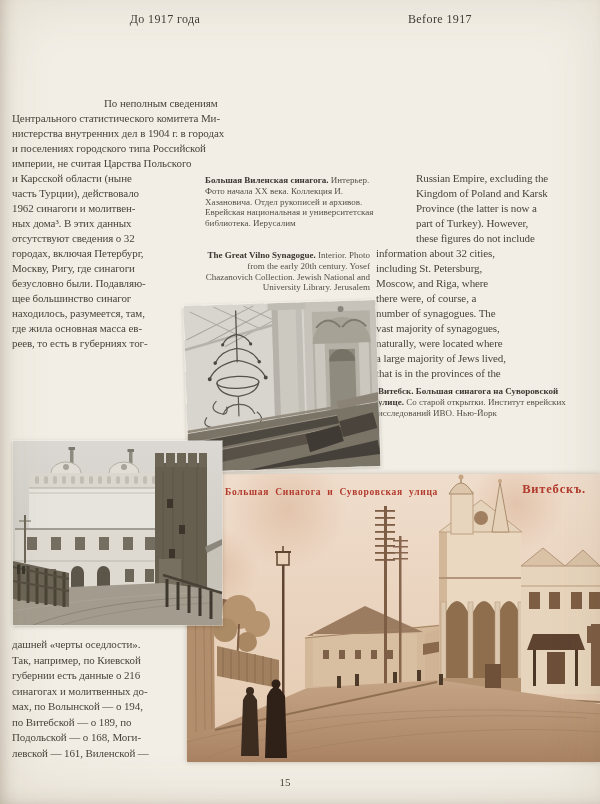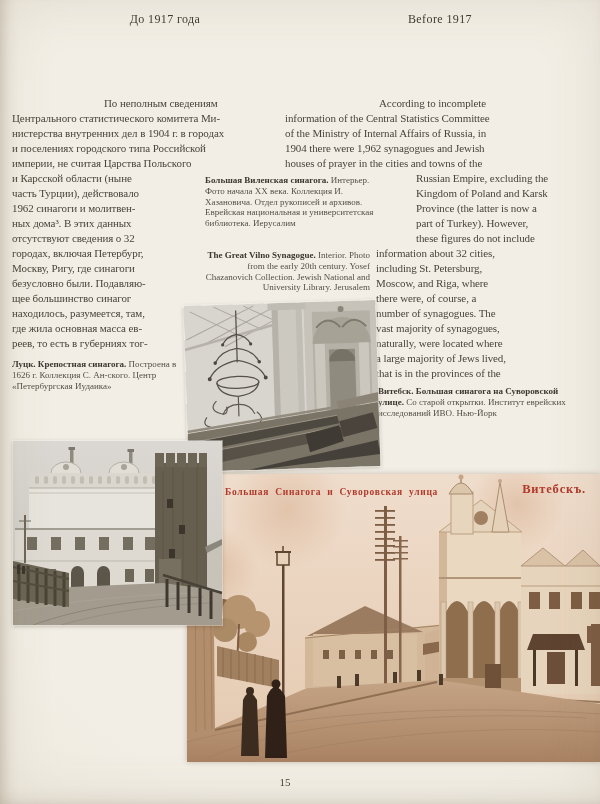--- a/index.html
+++ b/index.html
@@ -46,38 +46,34 @@
 </head>
 <body>
 
 <div id="page">
 
   <div class="hdr" id="hdr-ru">До 1917 года</div>
   <div class="hdr" id="hdr-en">Before 1917</div>
 
   <div class="body-text" id="r1">По неполным сведениям<br>Центрального статистического комитета Ми-<br>нистерства внутренних дел в 1904 г. в городах<br>и поселениях городского типа Российской<br>империи, не считая Царства Польского</div>
   <div class="body-text" id="r2">и Карсской области (ныне<br>часть Турции), действовало<br>1962 синагоги и молитвен-<br>ных дома³. В этих данных<br>отсутствуют сведения о 32<br>городах, включая Петербург,<br>Москву, Ригу, где синагоги<br>безусловно были. Подавляю-<br>щее большинство синагог<br>находилось, разумеется, там,<br>где жила основная масса ев-<br>реев, то есть в губерниях тог-</div>
-
-  <div class="body-text" id="e1">According to incomplete<br>information of the Central Statistics Committee<br>of the Ministry of Internal Affairs of Russia, in<br>1904 there were 1,962 synagogues and Jewish<br>houses of prayer in the cities and towns of the</div>
+  <div class="body-text" id="r3">дашней «черты оседлости».<br>Так, например, по Киевской<br>губернии есть данные о 216<br>синагогах и молитвенных до-<br>мах, по Волынской — о 194,<br>по Витебской — о 189, по<br>Подольской — о 168, Моги-<br>левской — 161, Виленской —</div>
+
   <div class="body-text" id="e2">Russian Empire, excluding the<br>Kingdom of Poland and Karsk<br>Province (the latter is now a<br>part of Turkey). However,<br>these figures do not include</div>
   <div class="body-text" id="e3">information about 32 cities,<br>including St. Petersburg,<br>Moscow, and Riga, where<br>there were, of course, a<br>number of synagogues. The<br>vast majority of synagogues,<br>naturally, were located where<br>a large majority of Jews lived,<br>that is in the provinces of the</div>
 
   <div class="cap" id="cap-vilno-ru">
     <span class="t">Большая Виленская синагога.</span>
     <span>Интерьер. Фото начала XX века. Коллекция И. Хазановича. Отдел рукописей и архивов. Еврейская национальная и университетская библиотека. Иерусалим</span>
   </div>
   <div class="cap right" id="cap-vilno-en">
     <span class="t">The Great Vilno Synagogue.</span>
     <span>Interior. Photo from the early 20th century. Yosef Chazanovich Collection. Jewish National and University Library. Jerusalem</span>
   </div>
 
-  <div class="cap" id="cap-lutsk-ru">
-    <span class="t">Луцк. Крепостная синагога.</span>
-    <span>Построена в 1626 г. Коллекция С. Ан-ского. Центр «Петербургская Иудаика»</span>
-  </div>
 
   <div class="cap" id="cap-vitebsk-ru">
     <span class="t">Витебск. Большая синагога на Суворовской улице.</span>
     <span>Со старой открытки. Институт еврейских исследований ИВО. Нью-Йорк</span>
   </div>
 
   <div class="photo" id="photo-vilno">
     <svg viewBox="0 0 192 166" preserveAspectRatio="none">
       <rect width="192" height="166" fill="#d8d5cf"></rect>
       <g stroke="#a5a199" stroke-width="1" fill="none" opacity=".9">

